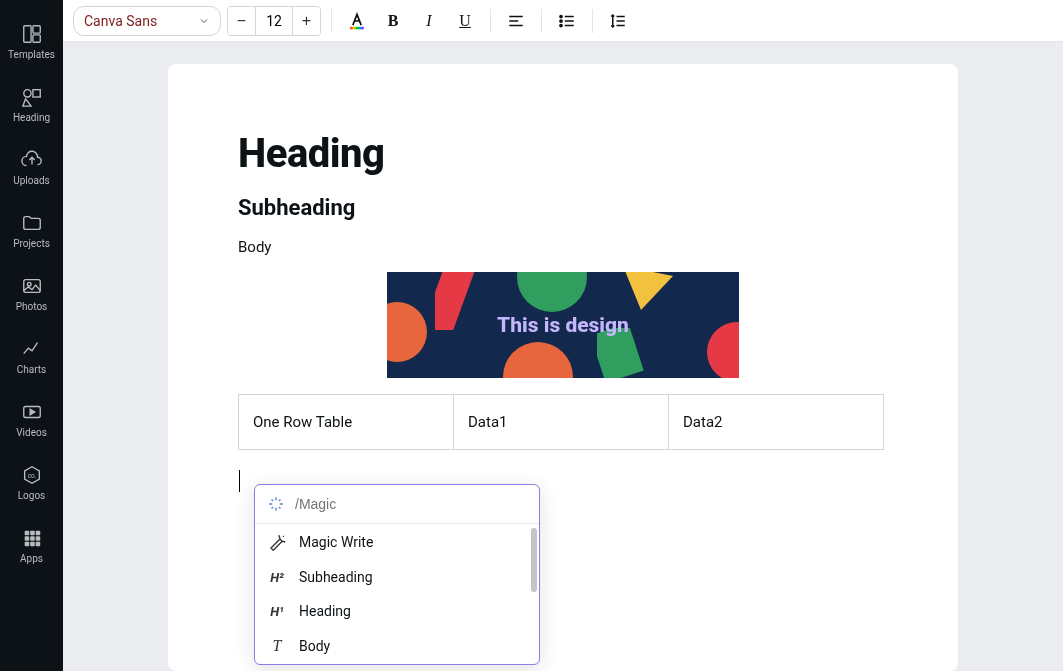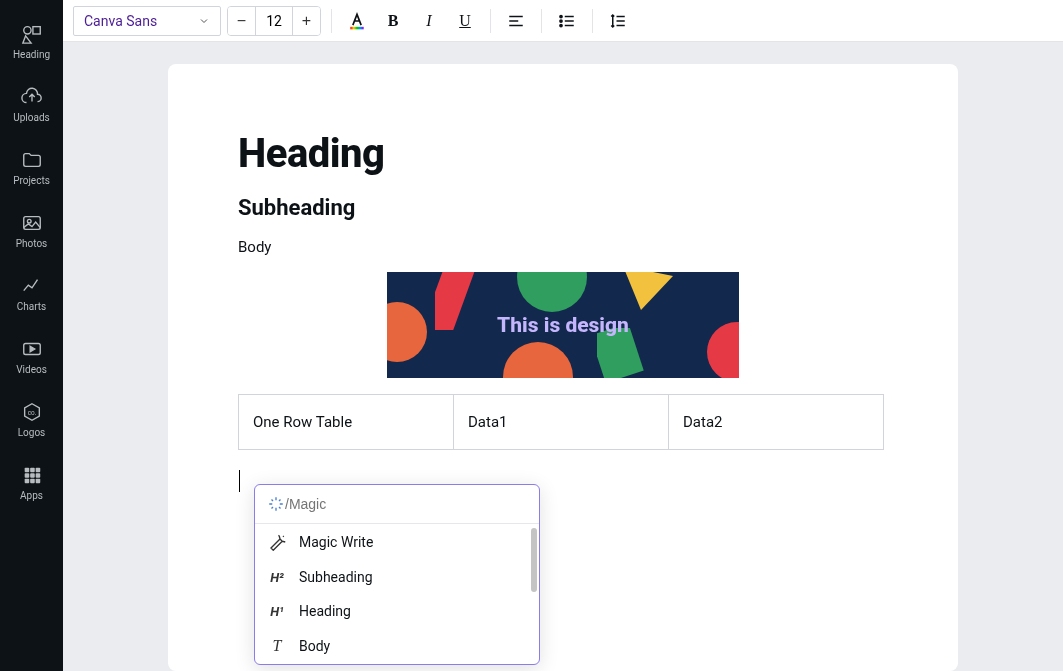--- a/index.html
+++ b/index.html
@@ -3,21 +3,21 @@
 <meta charset="utf-8">
 <style>
 * { box-sizing: border-box; margin: 0; padding: 0; }
 body { font-family: -apple-system, BlinkMacSystemFont, "Segoe UI", Roboto, sans-serif; background: #ebecf0; width: 1063px; height: 671px; overflow: hidden; }
 .app { display: flex; height: 100%; }
 .sidebar { width: 63px; background: #0d1216; display: flex; flex-direction: column; align-items: center; padding-top: 10px; }
 .sb-item { display: flex; flex-direction: column; align-items: center; justify-content: center; color: #b7bcc1; font-size: 10px; width: 63px; height: 63px; cursor: pointer; }
 .sb-item svg { margin-bottom: 4px; }
 .main { flex: 1; display: flex; flex-direction: column; background: #ebecf0; }
 .toolbar { height: 42px; background: #fff; border-bottom: 1px solid #e4e4e7; display: flex; align-items: center; padding: 0 10px; gap: 6px; }
-.font-picker { width: 148px; height: 30px; border: 1px solid #d1d5db; border-radius: 2px; display: flex; align-items: center; justify-content: space-between; padding: 0 10px; font-size: 14px; color: #4c1d95; cursor: pointer; }
+.font-picker { width: 148px; height: 30px; border: 1px solid #d1d5db; border-radius: 11px; display: flex; align-items: center; justify-content: space-between; padding: 0 10px; font-size: 14px; color: #7f1d1d; cursor: pointer; }
 .size-group { display: flex; border: 1px solid #d1d5db; border-radius: 4px; overflow: hidden; height: 30px; }
 .size-btn { width: 28px; display: flex; align-items: center; justify-content: center; font-size: 16px; color: #333; cursor: pointer; background: #fff; border: none; }
 .size-btn:first-child { border-right: 1px solid #d1d5db; }
 .size-btn:last-child { border-left: 1px solid #d1d5db; }
 .size-val { width: 36px; display: flex; align-items: center; justify-content: center; font-size: 14px; }
 .divider { width: 1px; height: 24px; background: #e4e4e7; margin: 0 4px; }
 .tb-btn { width: 30px; height: 30px; display: flex; align-items: center; justify-content: center; cursor: pointer; border-radius: 4px; color: #0d1216; }
 .bold { font-weight: 800; font-size: 16px; font-family: Georgia, serif; }
 .italic { font-style: italic; font-size: 16px; font-family: Georgia, serif; }
 .underline { text-decoration: underline; font-size: 16px; font-family: Georgia, serif; }
@@ -26,33 +26,41 @@
 .h1 { font-size: 40px; font-weight: 800; color: #0d1216; margin-bottom: 18px; letter-spacing: -0.5px; }
 .h2 { font-size: 22px; font-weight: 700; color: #0d1216; margin-bottom: 18px; }
 .body-text { font-size: 15px; color: #0d1216; margin-bottom: 16px; }
 .banner { width: 352px; height: 106px; background: #12284c; margin: 0 auto 16px; position: relative; overflow: hidden; display: flex; align-items: center; justify-content: center; }
 .banner-text { color: #c4b5fd; font-weight: 800; font-size: 21px; z-index: 2; position: relative; }
 .shape { position: absolute; }
 .table { width: 646px; border-collapse: collapse; margin-bottom: 20px; }
 .table td { border: 1px solid #d1d5db; padding: 18px 14px; font-size: 15px; color: #0d1216; }
 .cursor-line { width: 1px; height: 22px; background: #000; margin-left: 1px; margin-bottom: 6px; }
 .popup { position: absolute; left: 254px; top: 484px; width: 286px; background: #fff; border: 1px solid #8b7de8; border-radius: 6px; box-shadow: 0 4px 20px rgba(0,0,0,0.12); overflow: hidden; }
-.popup-search { display: flex; align-items: center; padding: 10px 12px; border-bottom: 1px solid #e5e7eb; }
+.popup-search { display: flex; align-items: center; padding: 10px 12px; border-bottom: 1px solid #e5e7eb; gap: 10px; }
 .popup-search input { border: none; outline: none; font-size: 14px; color: #9ca3af; flex: 1; }
 .popup-list { max-height: 160px; overflow-y: auto; position: relative; }
 .popup-item { display: flex; align-items: center; gap: 12px; padding: 9px 12px; font-size: 14px; color: #0d1216; cursor: pointer; }
 .pi-icon { width: 20px; display: flex; justify-content: center; color: #333; font-style: italic; }
 .scrollbar-thumb { position: absolute; right: 2px; top: 4px; width: 6px; height: 64px; background: #c4c4c4; border-radius: 3px; }
 .popup-wrapper { position: absolute; left: 0; top: 0; width: 100%; height: 100%; pointer-events: none; }
 </style>
 </head>
 <body>
 
 <div class="app">
   <div class="sidebar">
+    <div class="sb-item">
+      <svg width="22" height="22" viewBox="0 0 24 24" fill="none" stroke="#b7bcc1" stroke-width="1.5">
+          <rect x="3" y="3" width="8" height="18" rx="1"></rect>
+          <rect x="13" y="3" width="8" height="8" rx="1"></rect>
+          <rect x="13" y="13" width="8" height="8" rx="1"></rect>
+        </svg>
+      <span>Templates</span>
+    </div>
     <div class="sb-item">
       <svg width="22" height="22" viewBox="0 0 24 24" fill="none" stroke="#b7bcc1" stroke-width="1.5">
           <circle cx="7" cy="8" r="4"></circle>
           <rect x="13" y="4" width="8" height="8"></rect>
           <path d="M5 14 L11 22 L2 22 Z"></path>
         </svg>
       <span>Heading</span>
     </div>
     <div class="sb-item">
       <svg width="22" height="22" viewBox="0 0 24 24" fill="none" stroke="#b7bcc1" stroke-width="1.5">

